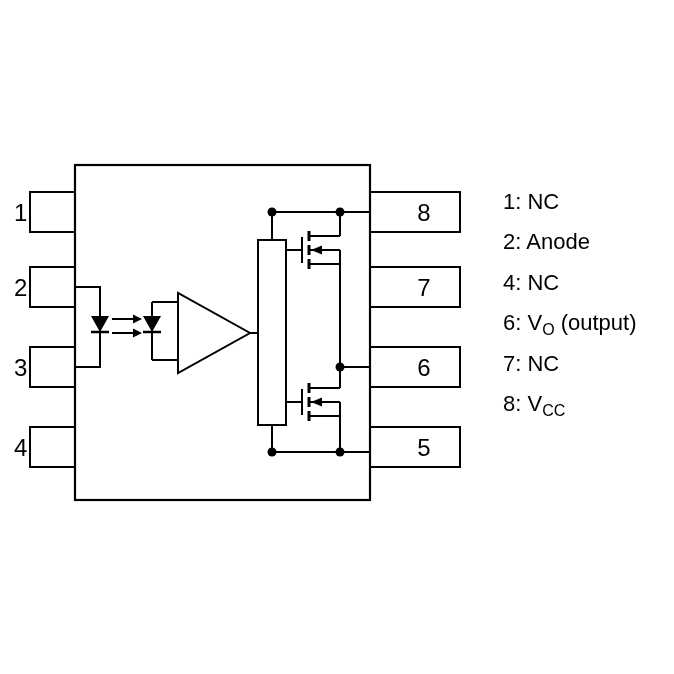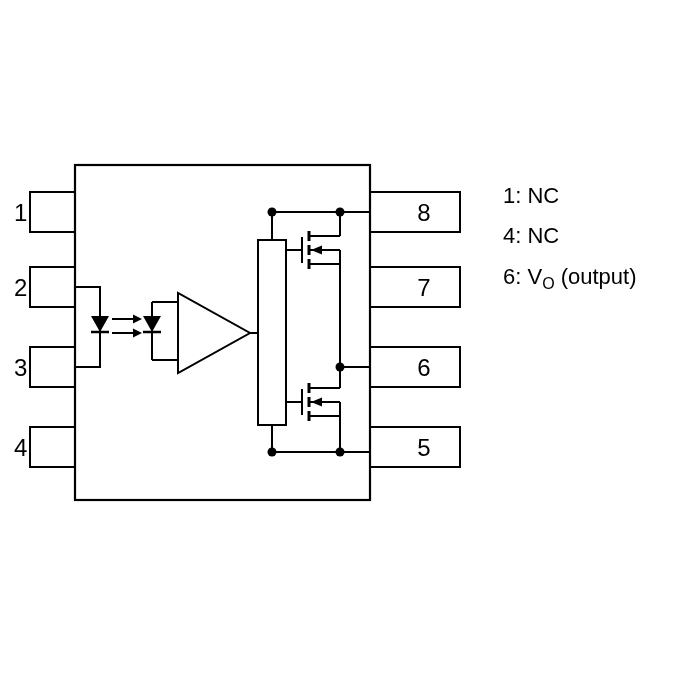--- a/index.html
+++ b/index.html
@@ -13,21 +13,21 @@
   }
   svg { position: absolute; left: 0; top: 0; }
   svg text {
     font-family: "Liberation Sans", sans-serif;
     font-size: 24px;
     fill: #000000;
   }
   .legend {
     position: absolute;
     left: 503px;
-    top: 179px;
+    top: 185px;
   }
   .legend-row {
     font-size: 22px;
     line-height: 33.4px;
     color: #000000;
     white-space: nowrap;
   }
   .legend-row .sub {
     font-size: 16px;
     vertical-align: -5px;
@@ -140,17 +140,20 @@
       <circle cx="272" cy="212" r="4.5"></circle>
       <circle cx="340" cy="212" r="4.5"></circle>
       <circle cx="340" cy="367" r="4.5"></circle>
       <circle cx="272" cy="452" r="4.5"></circle>
       <circle cx="340" cy="452" r="4.5"></circle>
     </g>
   </svg>
 
   <div class="legend">
     <div class="legend-row"><span>1: NC</span><span class="sub"></span><span></span></div>
+    <div class="legend-row"><span>2: Anode</span><span class="sub"></span><span></span></div>
     <div class="legend-row"><span>4: NC</span><span class="sub"></span><span></span></div>
     <div class="legend-row"><span>6: V</span><span class="sub">O</span><span> (output)</span></div>
+    <div class="legend-row"><span>7: NC</span><span class="sub"></span><span></span></div>
+    <div class="legend-row"><span>8: V</span><span class="sub">CC</span><span></span></div>
   </div>
 
 </div>
 
 </body></html>

